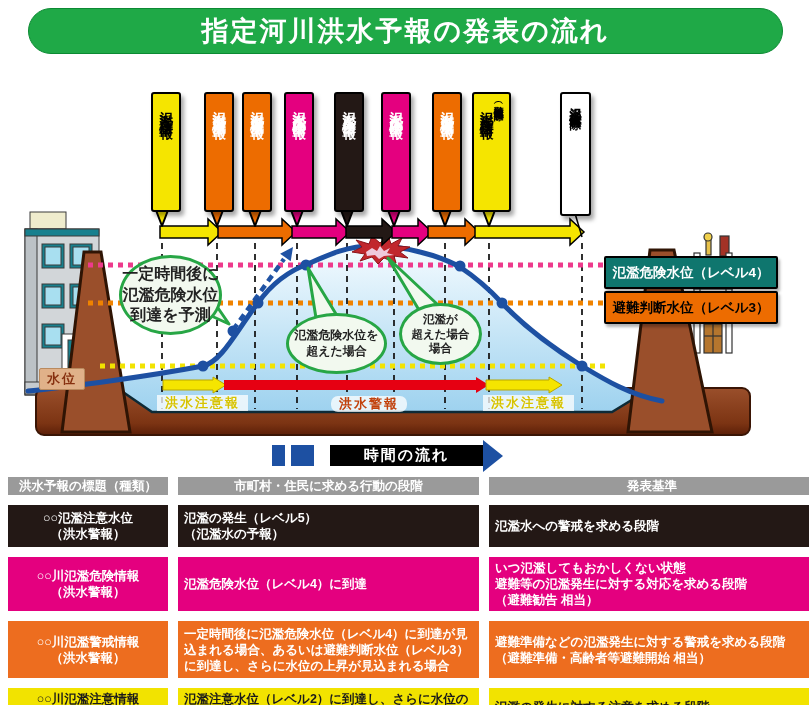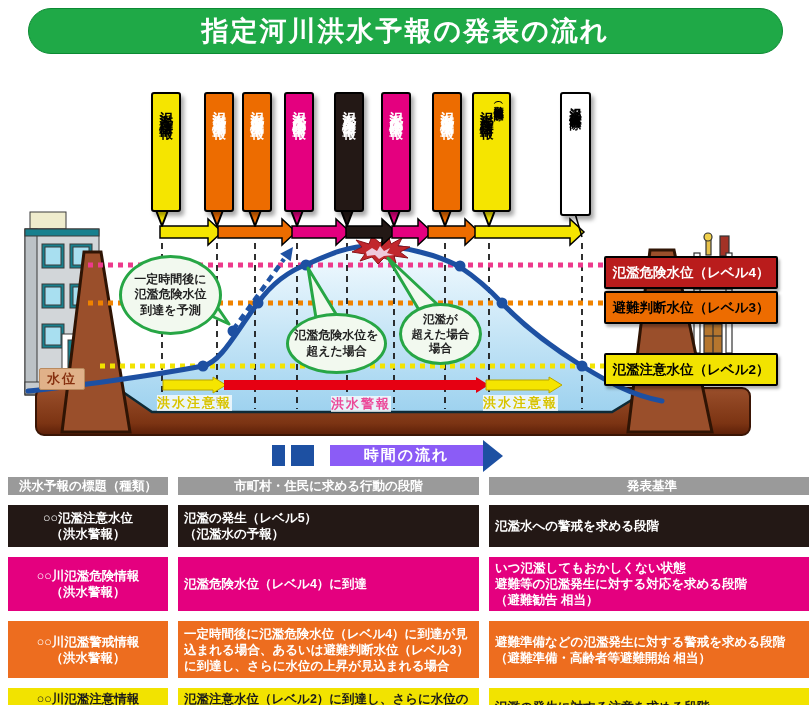--- a/index.html
+++ b/index.html
@@ -29,27 +29,27 @@
     display:flex;align-items:center;justify-content:center;font-weight:bold;font-size:13.5px;
     box-shadow:2px 3px 3px rgba(0,0,0,.3);letter-spacing:0px;white-space:nowrap;}
   
   .bubble{border:3px solid #27a645;background:#f2f9ef;border-radius:50%;z-index:3;
     display:flex;align-items:center;justify-content:center;text-align:center;font-weight:bold;
     color:#222;white-space:pre-line;}
   
   .suii{left:39px;top:368px;background:#e0b189;border:1px solid #b98a5e;border-radius:2px;
     color:#86300f;font-weight:bold;font-size:13px;padding:1px 7px;z-index:3;letter-spacing:2px;}
   
-  .phase{z-index:3;font-weight:bold;font-size:13px;letter-spacing:2px;padding:0 0;
+  .phase{z-index:3;font-weight:bold;font-size:13px;letter-spacing:2px;padding:0 8px;
     background:rgba(255,255,255,.75);line-height:16px;white-space:nowrap;}
   .phase.yellow{color:#d6c300;text-shadow:0 0 2px #fff;}
-  .phase.red{color:#ec4899;}
+  .phase.red{color:#c2410c;border-radius:7px;}
   
   .tl-sq{background:#1d50a2;top:445px;height:21px;z-index:3;}
-  .tl-body{left:330px;top:445px;width:153px;height:21px;background:#8b5cf6;color:#fff;z-index:3;
+  .tl-body{left:330px;top:445px;width:153px;height:21px;background:#000000;color:#fff;z-index:3;
     display:flex;align-items:center;justify-content:center;font-size:15px;font-weight:bold;letter-spacing:2px;}
   .tl-head{left:483px;top:440px;width:0;height:0;border-top:16px solid transparent;
     border-bottom:16px solid transparent;border-left:20px solid #1d50a2;z-index:3;}
   
   .ftable{left:8px;top:477px;width:793px;display:grid;z-index:3;background:#fff;
     grid-template-columns:160px 301px 326px;grid-template-rows:18px 42px 54px 57px 38px;gap:10px;}
   .cell{display:flex;align-items:center;font-weight:bold;line-height:1.28;padding:1px 6px;box-sizing:border-box;}
   .cell.hd{background:#9a9a9a;color:#fff;justify-content:center;font-size:12.5px;padding:0 2px;white-space:nowrap;}
   .cell.c1{justify-content:center;text-align:center;white-space:pre-line;font-size:12.5px;}
   .cell.cl{justify-content:flex-start;text-align:left;white-space:pre-line;font-size:12.5px;}
@@ -222,25 +222,24 @@
     <span class="vtxt">氾濫警戒情報</span>
     </div>
   <div class="abs banner bg-yellow" style="left:472px;width:35px;">
     <span class="vtxt">氾濫注意情報</span>
     <span class="vtxt sub">（警戒情報解除）</span>
     </div>
   <div class="abs banner bg-white b9" style="left:560px;width:27px;">
     <span class="vtxt">氾濫注意情報解除</span>
     </div>
 
-  <div class="abs lv-label" style="top:256px;background:#b91c1c;color:#fff;">氾濫危険水位（レベル4）</div>
+  <div class="abs lv-label" style="top:256px;background:#0f766e;color:#fff;">氾濫危険水位（レベル4）</div>
   <div class="abs lv-label" style="top:291px;background:#ed6c00;color:#000000;">避難判断水位（レベル3）</div>
-  <div class="abs lv-label" style="top:353px;background:#f2e300;color:#000;">氾濫注意水位（レベル2）</div>
-
-  <div class="abs bubble" style="left:119px;top:255px;width:97px;height:74px;font-size:12px;line-height:1.3;">一定時間後に
+
+  <div class="abs bubble" style="left:119px;top:255px;width:97px;height:74px;font-size:16px;line-height:1.3;">一定時間後に
 氾濫危険水位
 到達を予測</div>
   <div class="abs bubble" style="left:286px;top:313px;width:95px;height:55px;font-size:12px;line-height:1.3;">氾濫危険水位を
 超えた場合</div>
   <div class="abs bubble" style="left:399px;top:303px;width:77px;height:56px;font-size:11.5px;line-height:1.25;">氾濫が
 超えた場合
 場合</div>
 
   <div class="abs suii">水位</div>
 

